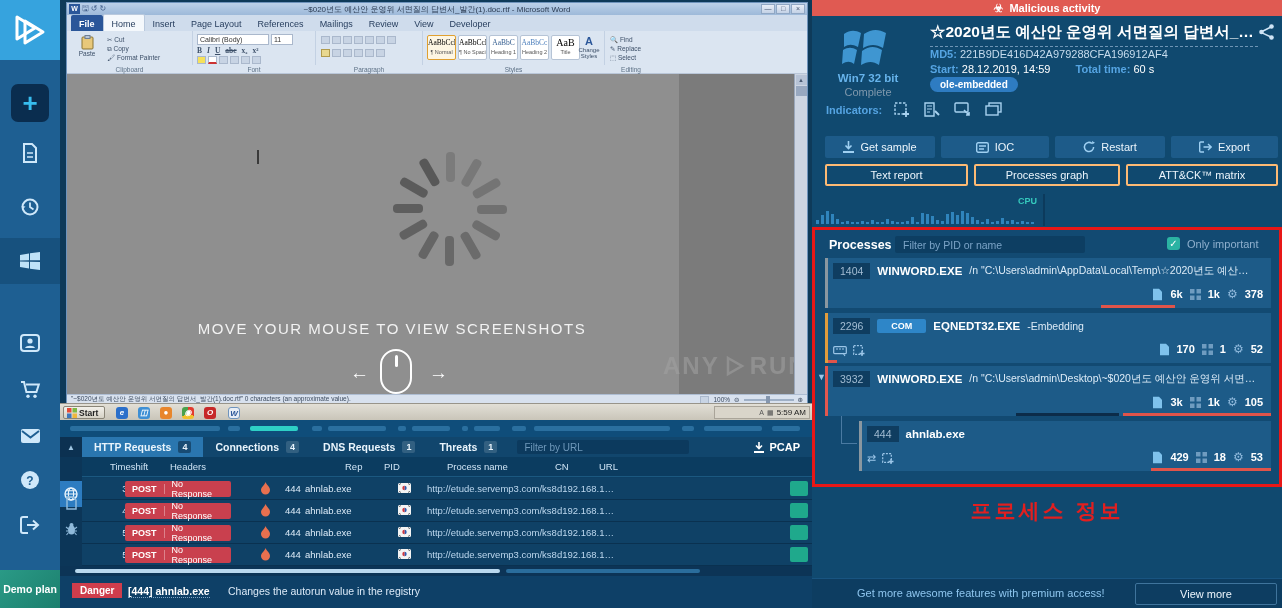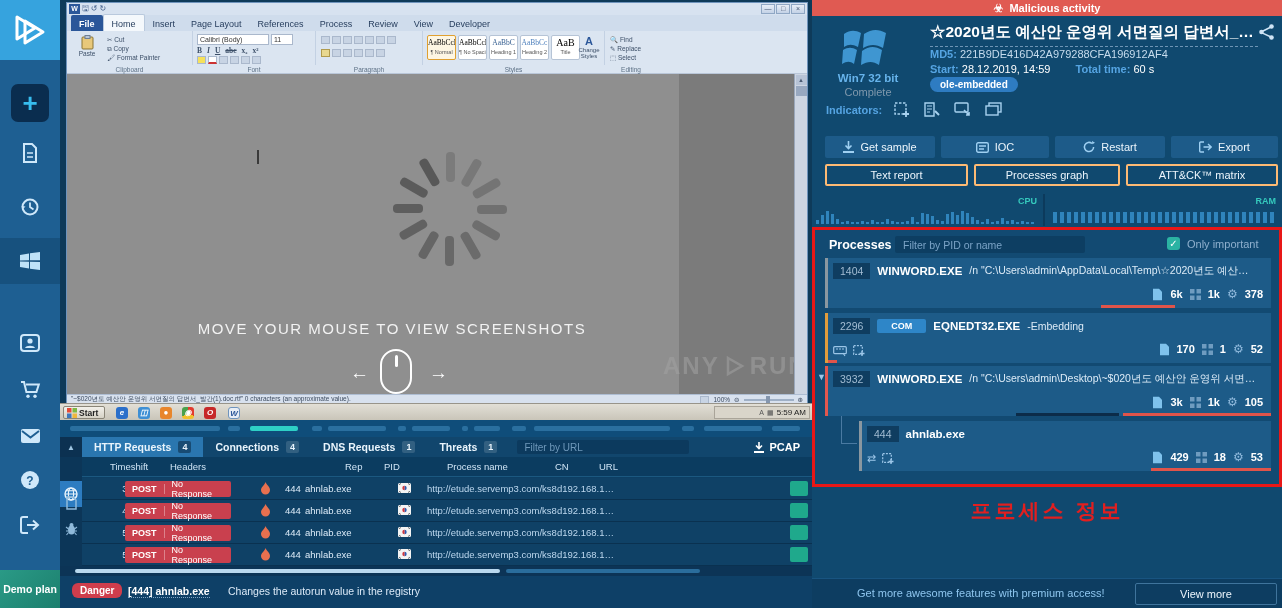--- a/index.html
+++ b/index.html
@@ -102,21 +102,21 @@
   .badge-rr b { padding:0 7px; border-right:1px solid rgba(255,255,255,.35); }
   .badge-rr span { padding:0 7px; font-weight:normal; }
   .n-row .flame { position:absolute; left:178px; top:4px; }
   .n-row .pid { position:absolute; left:203px; top:5px; }
   .n-row .proc { position:absolute; left:223px; top:5px; }
   .n-row .flag { position:absolute; left:316px; top:5px; }
   .n-row .url { position:absolute; left:345px; top:5px; color:#bcd7ee; }
   .n-row .grn { position:absolute; right:4px; top:3px; width:18px; height:15px; background:#1fa98c; border-radius:2px; }
   .n-status { position:absolute; left:0; top:139px; width:752px; height:32px; background:#0e4067; }
   .dangerb { position:absolute; left:12px; top:7px; background:#cf3d4c; color:#fff; font-size:10px; font-weight:bold;
-    padding:2px 8px; border-radius:6px; }
+    padding:2px 8px; border-radius:0; }
   .n-sproc { position:absolute; left:68px; top:9px; color:#fff; font-size:10.5px; font-weight:bold; border-bottom:1px dotted #7fa5c4; }
   .n-smsg { position:absolute; left:168px; top:9px; color:#dceaf8; font-size:10.5px; }
 
   
   #right { position:absolute; left:812px; top:0; width:470px; height:608px; background:#10496f; }
   .r-alert { position:absolute; left:0; top:0; width:470px; height:16px; background:#e05a52; color:#fff;
     font-size:11px; font-weight:bold; display:flex; align-items:center; justify-content:center; gap:6px; }
   .r-title { position:absolute; left:118px; top:22px; width:328px; color:#fff; font-size:15.5px; font-weight:bold;
     white-space:nowrap; overflow:hidden; text-overflow:ellipsis; border-bottom:1px dashed #6e95b5; padding-bottom:3px; }
   .r-share { position:absolute; left:447px; top:24px; color:#cfe4f5; }
@@ -225,38 +225,41 @@
     <svg width="20" height="18" viewBox="0 0 20 18">
         <path d="M8 1 h-5 a2 2 0 0 0 -2 2 v12 a2 2 0 0 0 2 2 h5" fill="none" stroke="currentColor" stroke-width="2"></path>
         <path d="M7 9 h10 M13 4.5 L18 9 L13 13.5" fill="none" stroke="currentColor" stroke-width="2"></path>
       </svg>
   </div>
   <div class="sb-plan">Demo plan</div>
 </div>
 
 <div id="vm">
   <div id="word">
+    <div class="w-title">
+      <span>~$020년도 예산안 운영위 서면질의 답변서_발간(1).doc.rtf - Microsoft Word</span>
+    </div>
     <div class="w-qat">
       <span class="w-chip">W</span>
       <span class="w-qbtn">🖫</span>
       <span class="w-qbtn">↺</span>
       <span class="w-qbtn">↻</span>
     </div>
     <div class="w-ctrl">
       <i>—</i>
       <i>□</i>
       <i>×</i>
     </div>
     <div class="w-tabs">
       <span class="w-tab file">File</span>
       <span class="w-tab active">Home</span>
       <span class="w-tab">Insert</span>
       <span class="w-tab">Page Layout</span>
       <span class="w-tab">References</span>
-      <span class="w-tab">Process</span>
+      <span class="w-tab">Mailings</span>
       <span class="w-tab">Review</span>
       <span class="w-tab">View</span>
       <span class="w-tab">Developer</span>
     </div>
     <div class="w-ribbon">
 
       <div class="w-group" style="left:0; width:126px;">
         <div class="abs" style="left:8px; top:4px; width:24px; text-align:center;">
           <svg width="13" height="15" viewBox="0 0 13 15" style="margin:0 auto;">
               <rect x="1" y="2" width="11" height="12" rx="1" fill="#e8c87a" stroke="#8a7434"></rect>
@@ -774,24 +777,20 @@
         <i style="height: 3px;"></i>
         <i style="height: 6px;"></i>
         <i style="height: 3px;"></i>
         <i style="height: 4px;"></i>
         <i style="height: 2px;"></i>
         <i style="height: 3px;"></i>
         <i style="height: 2px;"></i>
         <i style="height: 2px;"></i>
       </div>
   </div>
-  <div class="abs" style="left:235px; top:194px; width:235px; height:32px;">
-    <span class="perf-label">RAM</span>
-    <div class="ram-strip"></div>
-  </div>
 
   <div id="redbox">
     <div class="p-title">Processes</div>
     <input class="p-filter" placeholder="Filter by PID or name" style="">
     <div class="p-check">✓</div>
     <div class="p-only">Only important</div>
 
     <div class="prow" style="top:28px;">
       <i class="bar" style="background:#8a97a0;"></i>
       <div class="l1">

